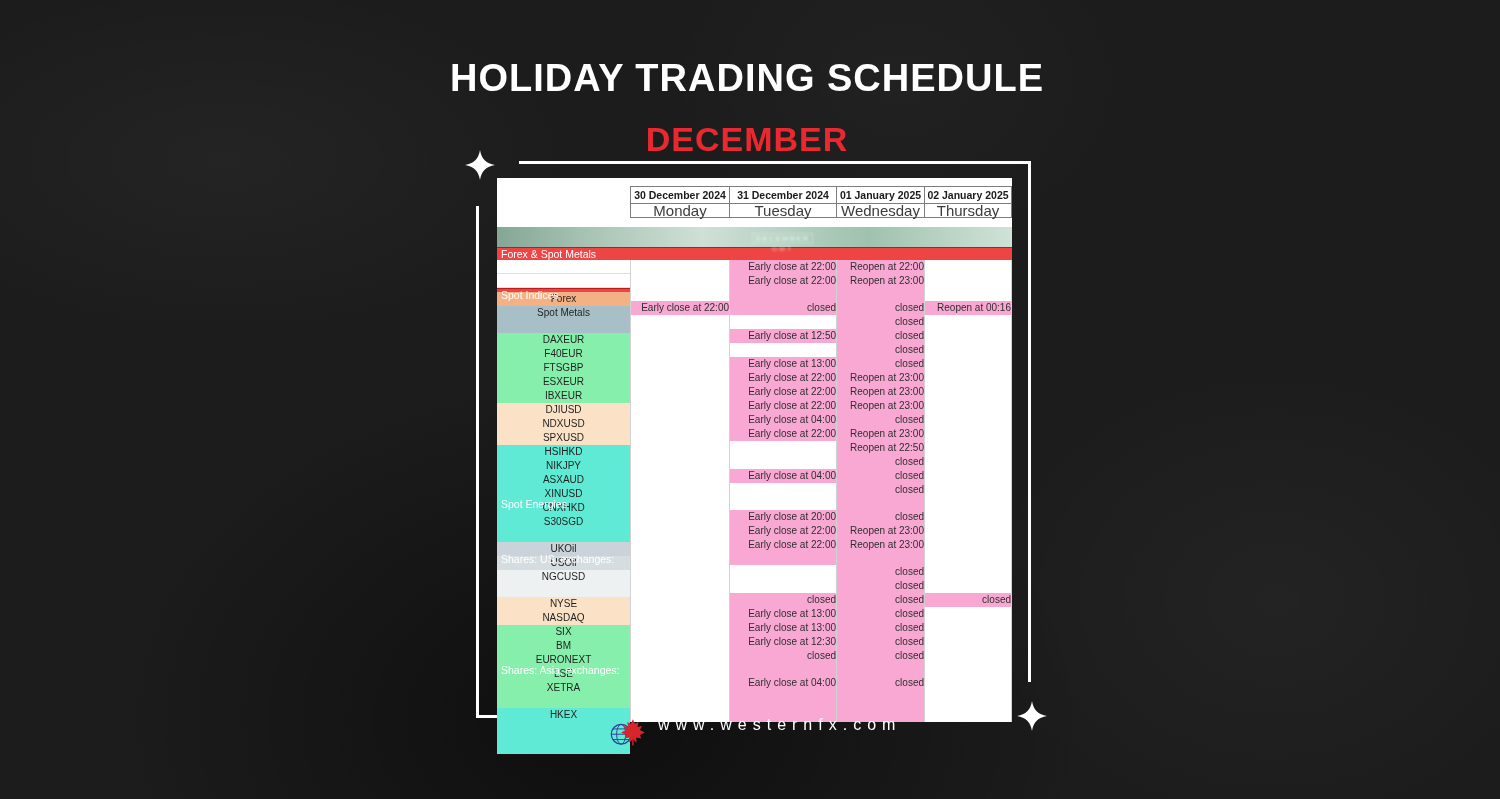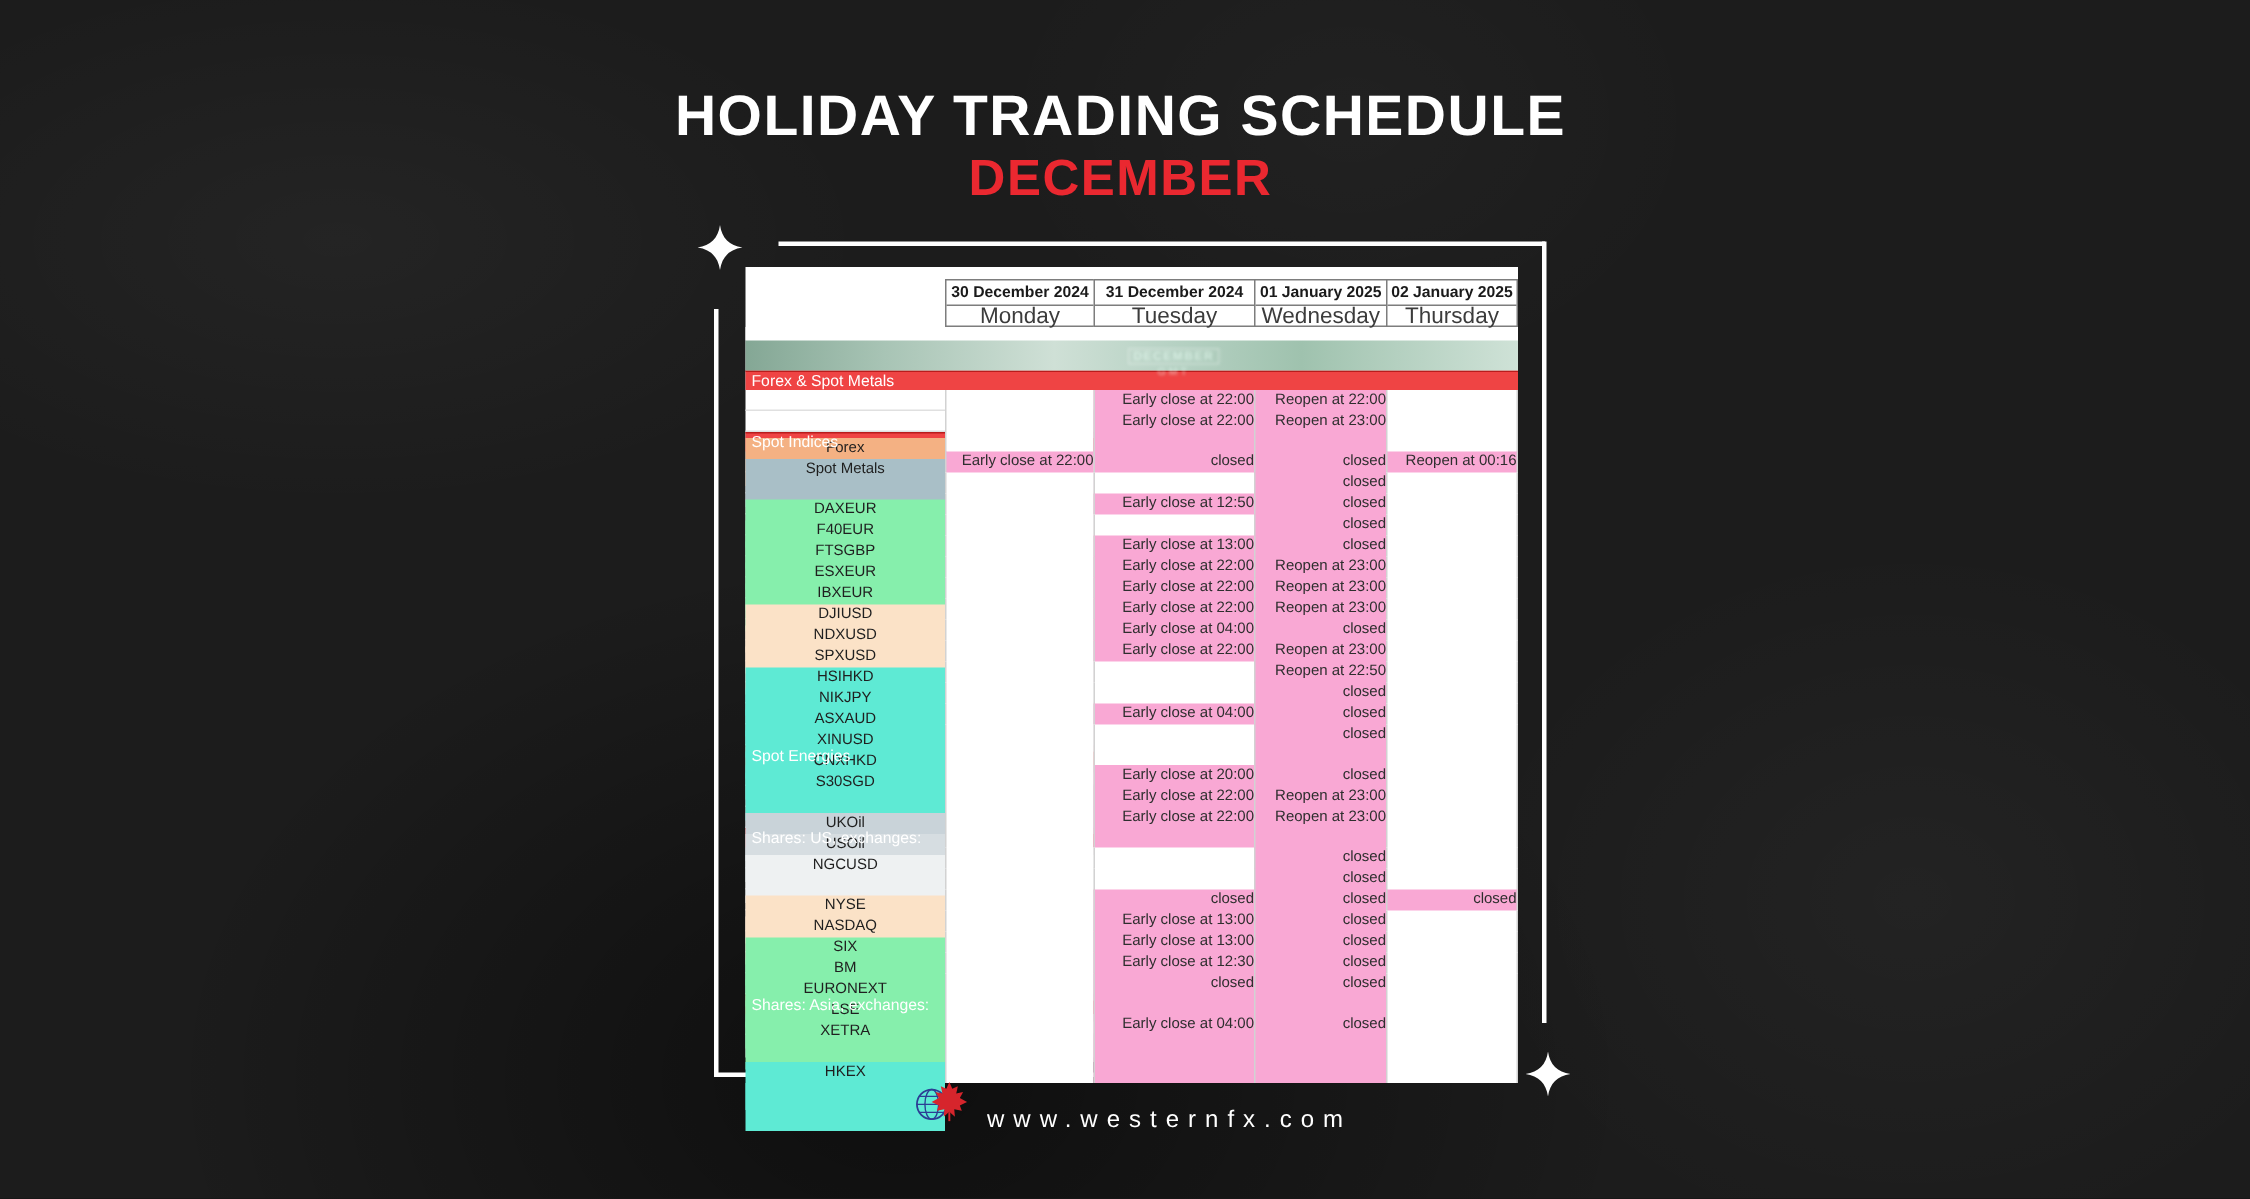--- a/index.html
+++ b/index.html
@@ -9,21 +9,21 @@
     background:
       radial-gradient(ellipse 600px 300px at 15% 20%, rgba(255,255,255,0.035), transparent 60%),
       radial-gradient(ellipse 500px 400px at 85% 75%, rgba(255,255,255,0.03), transparent 60%),
       radial-gradient(ellipse 400px 300px at 60% 10%, rgba(255,255,255,0.025), transparent 60%),
       radial-gradient(ellipse 700px 500px at 40% 90%, rgba(0,0,0,0.5), transparent 70%),
       #1c1c1c;
   }
   
   .title-block{ position:absolute; left:372px; top:58px; width:750px; text-align:center; }
   .title{ color:#ffffff; font-size:38px; font-weight:bold; letter-spacing:1px; line-height:1.1; }
-  .subtitle{ color:#ea2830; font-size:34px; font-weight:bold; letter-spacing:1px; margin-top:0; }
+  .subtitle{ color:#ea2830; font-size:34px; font-weight:bold; letter-spacing:1px; margin-top:20px; }
   
   .frame-line{ position:absolute; background:#ffffff; }
   .fl-top{ left:519px; top:161px; width:511px; height:3px; }
   .fl-right{ left:1028px; top:161px; width:3px; height:521px; }
   .fl-left{ left:476px; top:206px; width:3px; height:511px; }
   .fl-bottom{ left:476px; top:715px; width:510px; height:3px; }
   .sparkle{ position:absolute; width:30px; height:30px; }
   .sp-tl{ left:465px; top:150px; }
   .sp-br{ left:1017px; top:701px; }
   
@@ -60,21 +60,21 @@
   .lbl-blue{ background:#86efac; }
   .lbl-peach{ background:#fbe2c7; }
   .lbl-pink{ background:#5eead4; }
   .lbl-gray{ background:#c9d3d9; }
   .lbl-gray2{ background:#d6dde1; }
   .lbl-white{ background:#eef1f2; }
   .partial-row{ height:3px; }
   .partial-row .cell{ border-bottom:none; }
   
   .footer{ position:absolute; left:608px; top:716px; width:380px; height:40px;
-           display:flex; align-items:flex-end; gap:10px; }
+           display:flex; align-items:flex-start; gap:10px; }
   .footer-url{ color:#ffffff; font-size:16px; letter-spacing:6px; white-space:nowrap; }
   .logo{ width:40px; height:38px; flex:0 0 auto; }
 </style>
 </head>
 <body>
 
 <div class="stage">
 
   <div class="title-block">
     <div class="title">HOLIDAY TRADING SCHEDULE</div>

